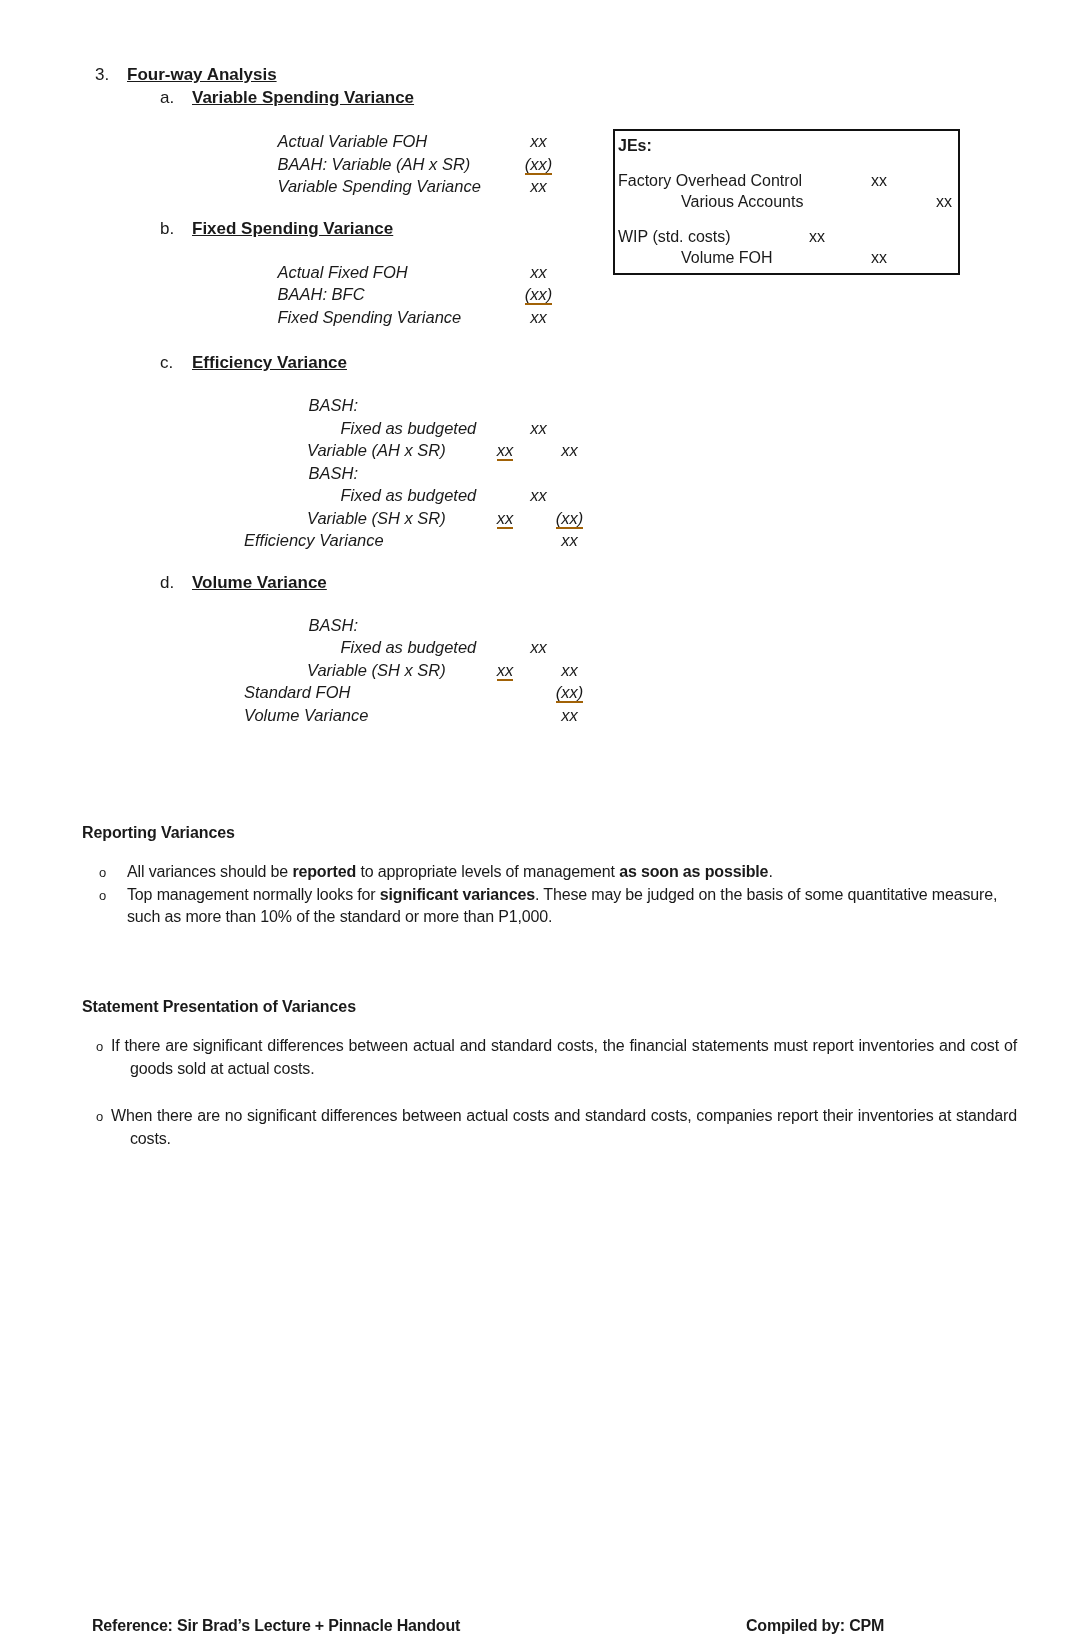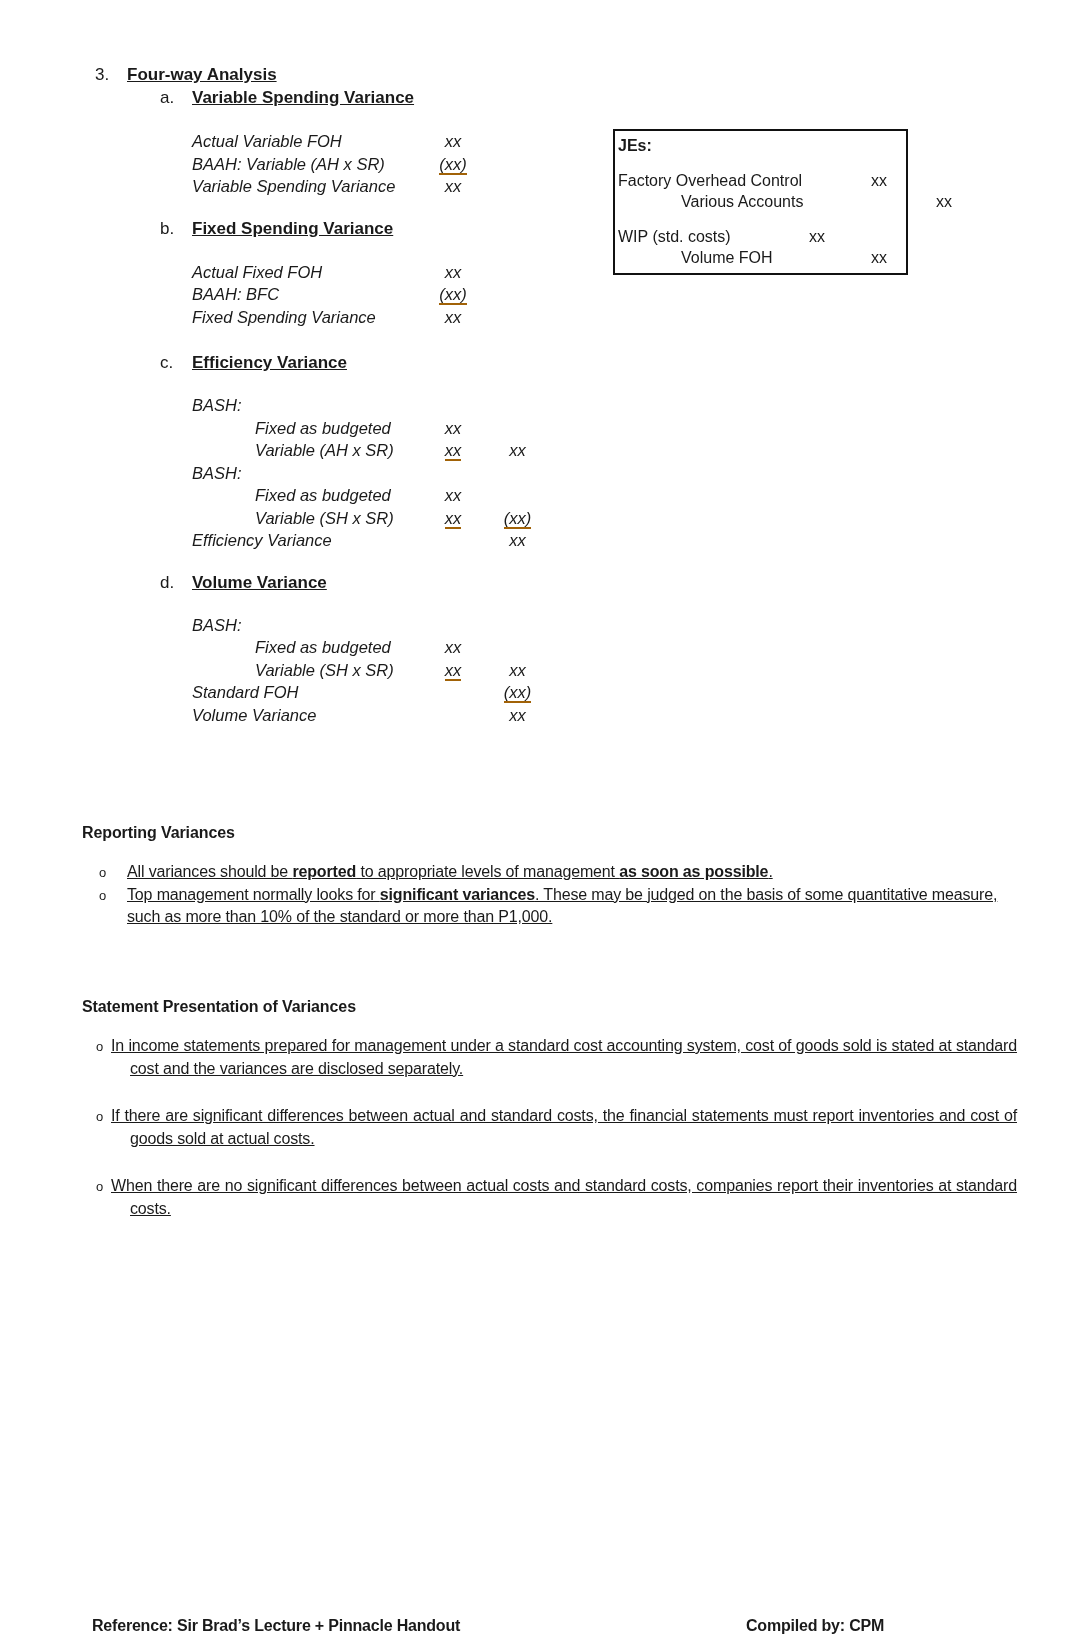--- a/index.html
+++ b/index.html
@@ -19,44 +19,44 @@
   .numline .ttl{font-weight:700;text-decoration:underline;}
   .subhead{margin-left:65px;}
   .sched{margin-left:97px;font-style:italic;font-size:16.5px;line-height:22.5px;}
   .sched{margin-top:21px;}
   .sched.gap-b{margin-top:21px;}
   .subhead.sh-b{margin-top:19px;}
   .subhead.sh-c{margin-top:23px;}
   .subhead.sh-d{margin-top:19px;}
   .sched.sc-c{margin-top:20px;}
   .sched.sc-d{margin-top:20px;}
-  .srow{display:flex;}
+  .srow{display:flex;justify-content:center;}
   .slabel{width:230px;}
   .slabel.ind{padding-left:63px;box-sizing:border-box;}
   .sc1{width:62px;text-align:center;}
   .sc2{width:67px;text-align:center;}
   .ul{display:inline-block;border-bottom:2px solid #a16207;line-height:18px;}
   
   #jebox{
-    position:absolute;left:613px;top:129px;width:295px;height:146px;
+    position:absolute;left:613px;top:129px;width:347px;height:146px;
     border:2px solid #111;box-sizing:border-box;
     font-size:16px;line-height:21px;padding:4px 0 0 3px;
   }
   #jebox .jetitle{font-weight:700;}
   .jerow{position:relative;}
   .jerow.credit .acct{padding-left:63px;margin-top:9px;}
   .jerow .amt{position:absolute;top:0;}
   .jerow.m-top{margin-top:14px;}
   .amt-p1{left:253px;} .amt-p2{left:318px;} .amt-p3{left:191px;} .amt-p4{left:253px;}
   
   .tsec{position:absolute;left:65px;letter-spacing:-0.15px;}
   #reporting{top:805px;width:952px;}
   #statement{top:979px;width:952px;}
   .tsec h2{margin:17px;font-size:16px;line-height:22px;font-weight:700;letter-spacing:-0.1px;}
-  .bullets{margin-top:17px;text-decoration:underline;}
+  .bullets{margin-top:17px;}
   .bullet{font-size:16px;line-height:21.5px;}
   .rb{padding-left:62px;text-indent:-28px;}
   .rb .marker{display:inline-block;width:28px;text-indent:0;font-size:13px;}
   .sb{padding-left:65px;text-indent:-34px;text-align:justify;}
   .sb .marker{display:inline-block;width:15px;text-indent:0;font-size:13px;}
   .sb + .sb{margin-top:26px;}
   .b{font-weight:700;}
   
   .footer-item{position:absolute;top:1617px;font-size:16px;font-weight:700;letter-spacing:-0.2px;}
   #footer-ref{left:61px;margin-left:31px;}
@@ -214,23 +214,20 @@
       <div class="bullet rb">
         <span class="marker">o</span><span>Top management normally looks for </span><span class="b">significant variances</span><span>. These may be judged on the basis of some quantitative measure, such as more than 10% of the standard or more than P1,000.</span>
       </div>
     </div>
   </div>
 
   <div id="statement" class="tsec">
     <h2>Statement Presentation of Variances</h2>
     <div class="bullets">
       <div class="bullet sb">
-        <span class="marker">o</span><span>In income statements prepared for management under a standard cost accounting system, cost of goods sold is stated at standard cost and the variances are disclosed separately.</span>
-      </div>
-      <div class="bullet sb">
         <span class="marker">o</span><span>If there are significant differences between actual and standard costs, the financial statements must report inventories and cost of goods sold at actual costs.</span>
       </div>
       <div class="bullet sb">
         <span class="marker">o</span><span>When there are no significant differences between actual costs and standard costs, companies report their inventories at standard costs.</span>
       </div>
     </div>
   </div>
 
   <div id="footer-ref" class="footer-item">Reference: Sir Brad’s Lecture + Pinnacle Handout</div>
   <div id="footer-comp" class="footer-item">Compiled by: CPM</div>

